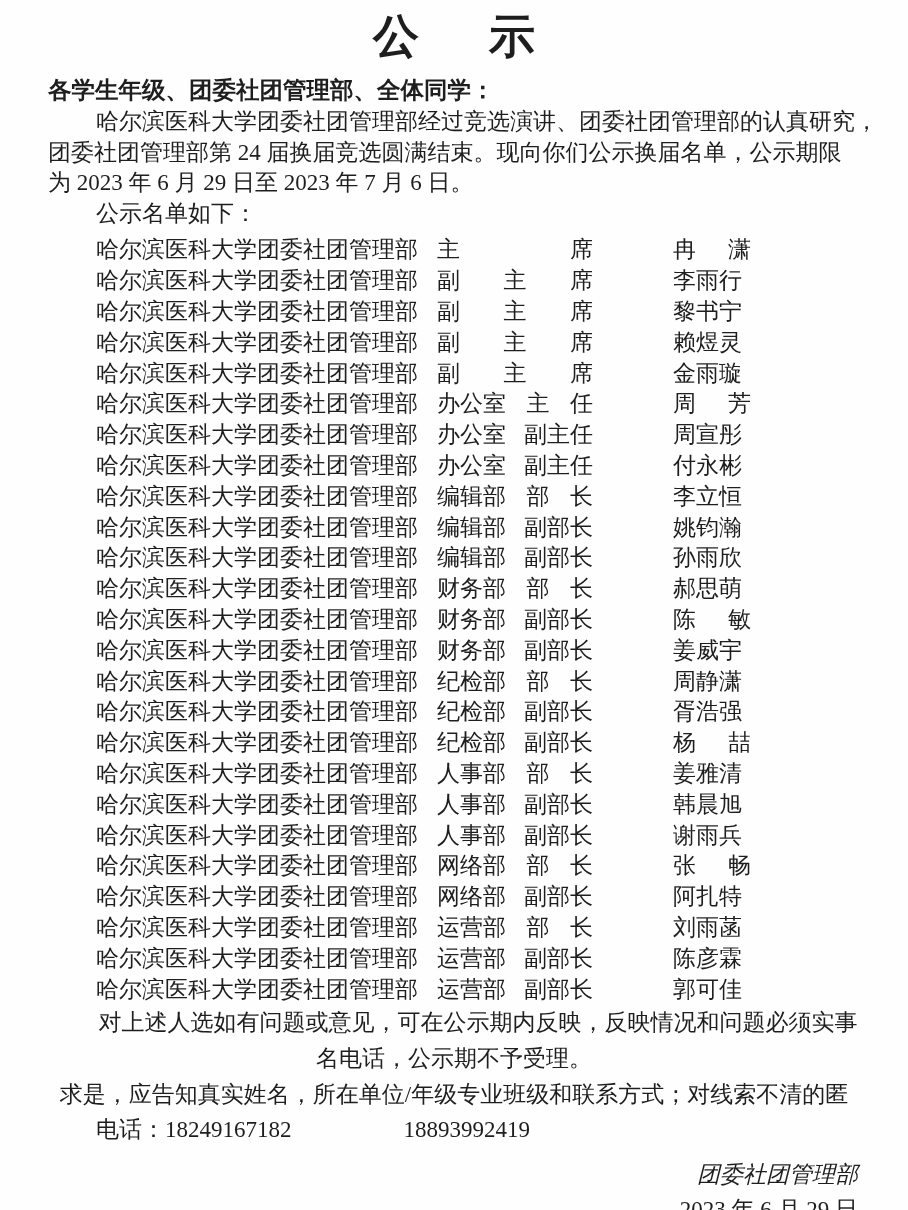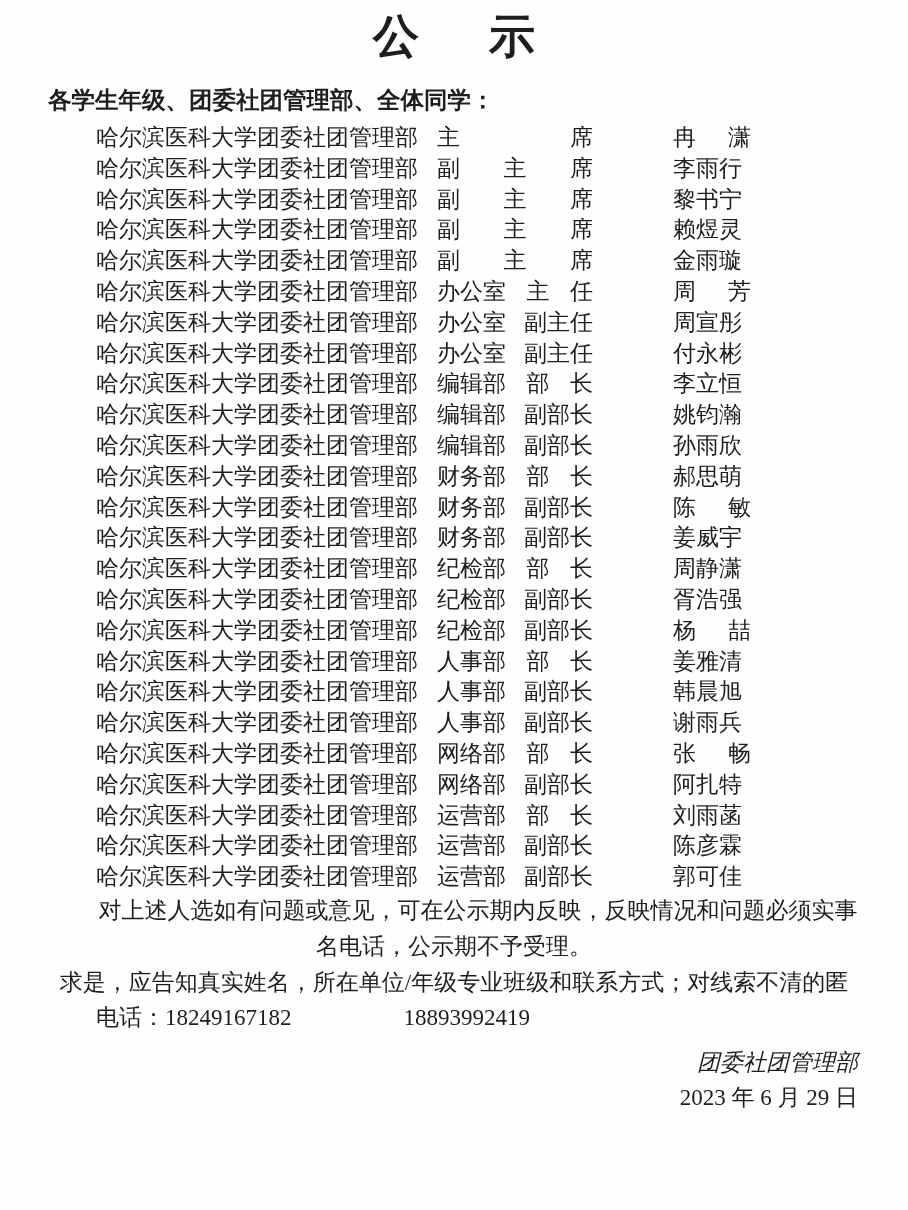--- a/index.html
+++ b/index.html
@@ -26,21 +26,21 @@
     column-gap: 70px;
     font-size: 46px;
     font-weight: 700;
     line-height: 58px;
     margin-top: 2px;
   }
   .salutation {
     font-weight: 700;
     font-size: 23.5px;
     line-height: 33px;
-    margin-top: 18px;
+    margin-top: 8px;
   }
   .para .line {
     line-height: 30.6px;
     white-space: pre;
   }
   .indent { padding-left: 48px; }
   .list-intro {
     line-height: 30.6px;
     padding-left: 48px;
   }
@@ -97,21 +97,27 @@
 
 <div class="page">
 
   <div class="doc-title">
     <span>公</span>
     <span>示</span>
   </div>
 
   <div class="salutation">各学生年级、团委社团管理部、全体同学：</div>
 
-
+  <div class="para">
+      <div class="line indent">哈尔滨医科大学团委社团管理部经过竞选演讲、团委社团管理部的认真研究，</div>
+      <div class="line">团委社团管理部第 24 届换届竞选圆满结束。现向你们公示换届名单，公示期限</div>
+      <div class="line">为 2023 年 6 月 29 日至 2023 年 7 月 6 日。</div>
+    </div>
+
+  <div class="list-intro">公示名单如下：</div>
 
   <div class="roster">
       <div class="roster-row">
         <span class="roster-org">哈尔滨医科大学团委社团管理部</span>
         <span class="roster-role">
           <span>主</span>
           <span>席</span>
         </span>
         <span class="roster-name">
           <span>冉</span>

